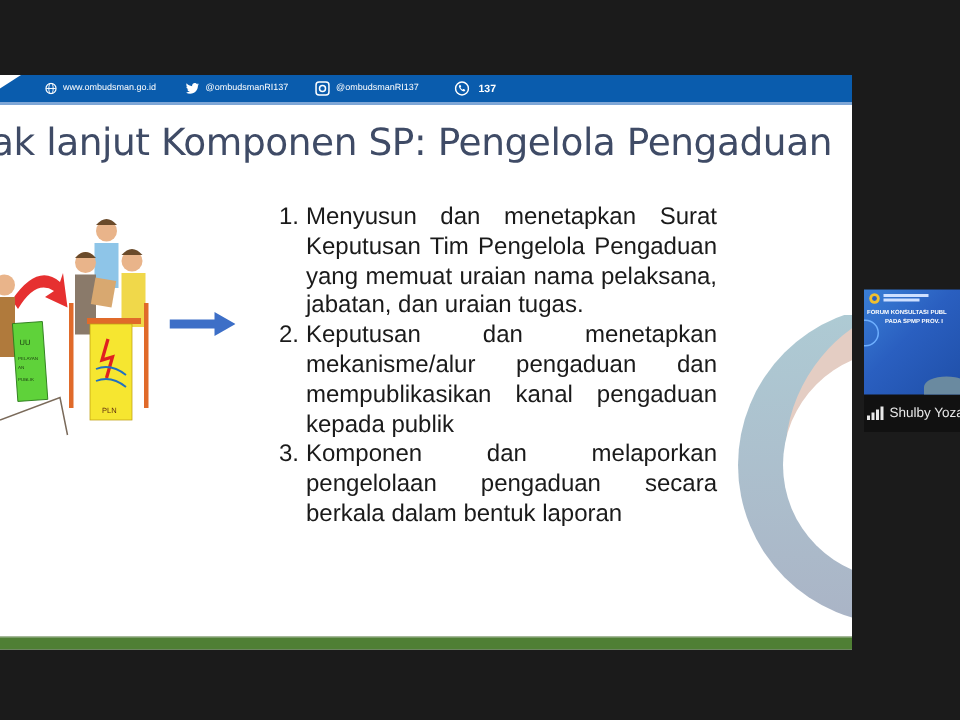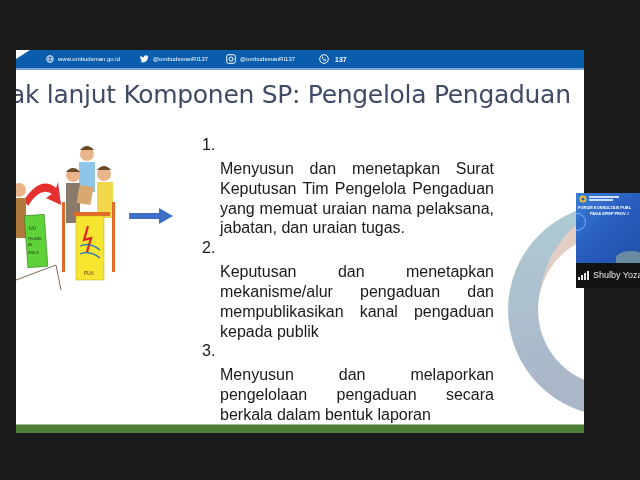--- a/index.html
+++ b/index.html
@@ -1,27 +1,27 @@
 <!DOCTYPE html>
 <html><head>
 <meta charset="utf-8">
 <style>
   html, body { margin:0; padding:0; }
   body { width:640px; height:480px; background:#1b1b1b; position:relative; overflow:hidden; font-family:"Liberation Sans", sans-serif; }
-  .slide { position:absolute; left:16px; top:50px; width:568px; height:383px; background:#ffffff; overflow:hidden; }
+  .slide { position:absolute; left:0; top:50px; width:568px; height:383px; background:#ffffff; overflow:hidden; }
   .topbar { position:absolute; left:0; top:0; width:568px; height:18px; background:#0a5cad; }
   .topbar .notch { position:absolute; left:0; top:0; width:0; height:0; border-top:9px solid #ffffff; border-right:14px solid transparent; }
   .topbar .line { position:absolute; left:0; bottom:-2px; width:100%; height:2px; background:#7ea6d6; }
   .tb-item { position:absolute; top:3px; height:12px; display:flex; align-items:center; color:#ffffff; font-size:6px; white-space:nowrap; }
   .tb-item svg { margin-right:4px; }
   .title { position:absolute; left:-6px; top:30px; font-size:25px; color:#3f4b66; font-family:"DejaVu Sans", sans-serif; letter-spacing:-0.3px; white-space:nowrap; }
   .list { position:absolute; left:186px; top:85px; width:292px; font-size:16px; line-height:19.8px; color:#1a1a1a; font-family:"Liberation Sans", sans-serif; }
   .li { display:flex; }
   .li .num { width:18px; flex:none; }
-  .li .txt { flex:1; text-align:justify;margin-top:24px; }
+  .li .txt { flex:1; text-align:justify; }
   .illus { position:absolute; left:0; top:80px; width:110px; height:170px; }
   .greenbar { position:absolute; left:0; top:374px; width:568px; height:9px; background:#4f7f34; border-top:1px solid #a6b99a; }
   .thumb { position:absolute; left:576px; top:193px; width:64px; height:95px; background:#111; }
   .thumb-img { position:absolute; left:0; top:0; width:64px; height:70px; background:linear-gradient(135deg,#3a7fd6 0%,#2a5fc0 45%,#1f4fa8 100%); overflow:hidden; }
   .thumb-t1, .thumb-t2 { position:absolute; font-size:4px; font-weight:bold; color:#fff; white-space:nowrap; }
   .thumb-name { position:absolute; left:2px; top:77px; display:flex; align-items:center; color:#e8e8e8; font-size:9px; white-space:nowrap; }
   .bars { display:flex; align-items:flex-end; margin-right:3px; }
   .bars span { display:block; width:2px; background:#e8e8e8; margin-right:1px; }
 </style>
 </head>
@@ -108,21 +108,21 @@
     <div class="li">
       <span class="num">1.</span>
       <span class="txt">Menyusun dan menetapkan Surat Keputusan Tim Pengelola Pengaduan yang memuat uraian nama pelaksana, jabatan, dan uraian tugas.</span>
     </div>
     <div class="li">
       <span class="num">2.</span>
       <span class="txt">Keputusan dan menetapkan mekanisme/alur pengaduan dan mempublikasikan kanal pengaduan kepada publik</span>
     </div>
     <div class="li">
       <span class="num">3.</span>
-      <span class="txt">Menyusun dan melaporkan pengelolaan pengaduan secara berkala dalam bentuk laporan</span>
+      <span class="txt">Komponen dan melaporkan pengelolaan pengaduan secara berkala dalam bentuk laporan</span>
     </div>
   </div>
 
   <svg style="position:absolute;left:486px;top:160px;" width="82" height="214" viewBox="0 0 82 214">
     <defs>
       <linearGradient id="rg" x1="0" y1="0" x2="0" y2="1">
         <stop offset="0" stop-color="#aecbd4"></stop>
         <stop offset="1" stop-color="#aab4c6"></stop>
       </linearGradient>
     </defs>

